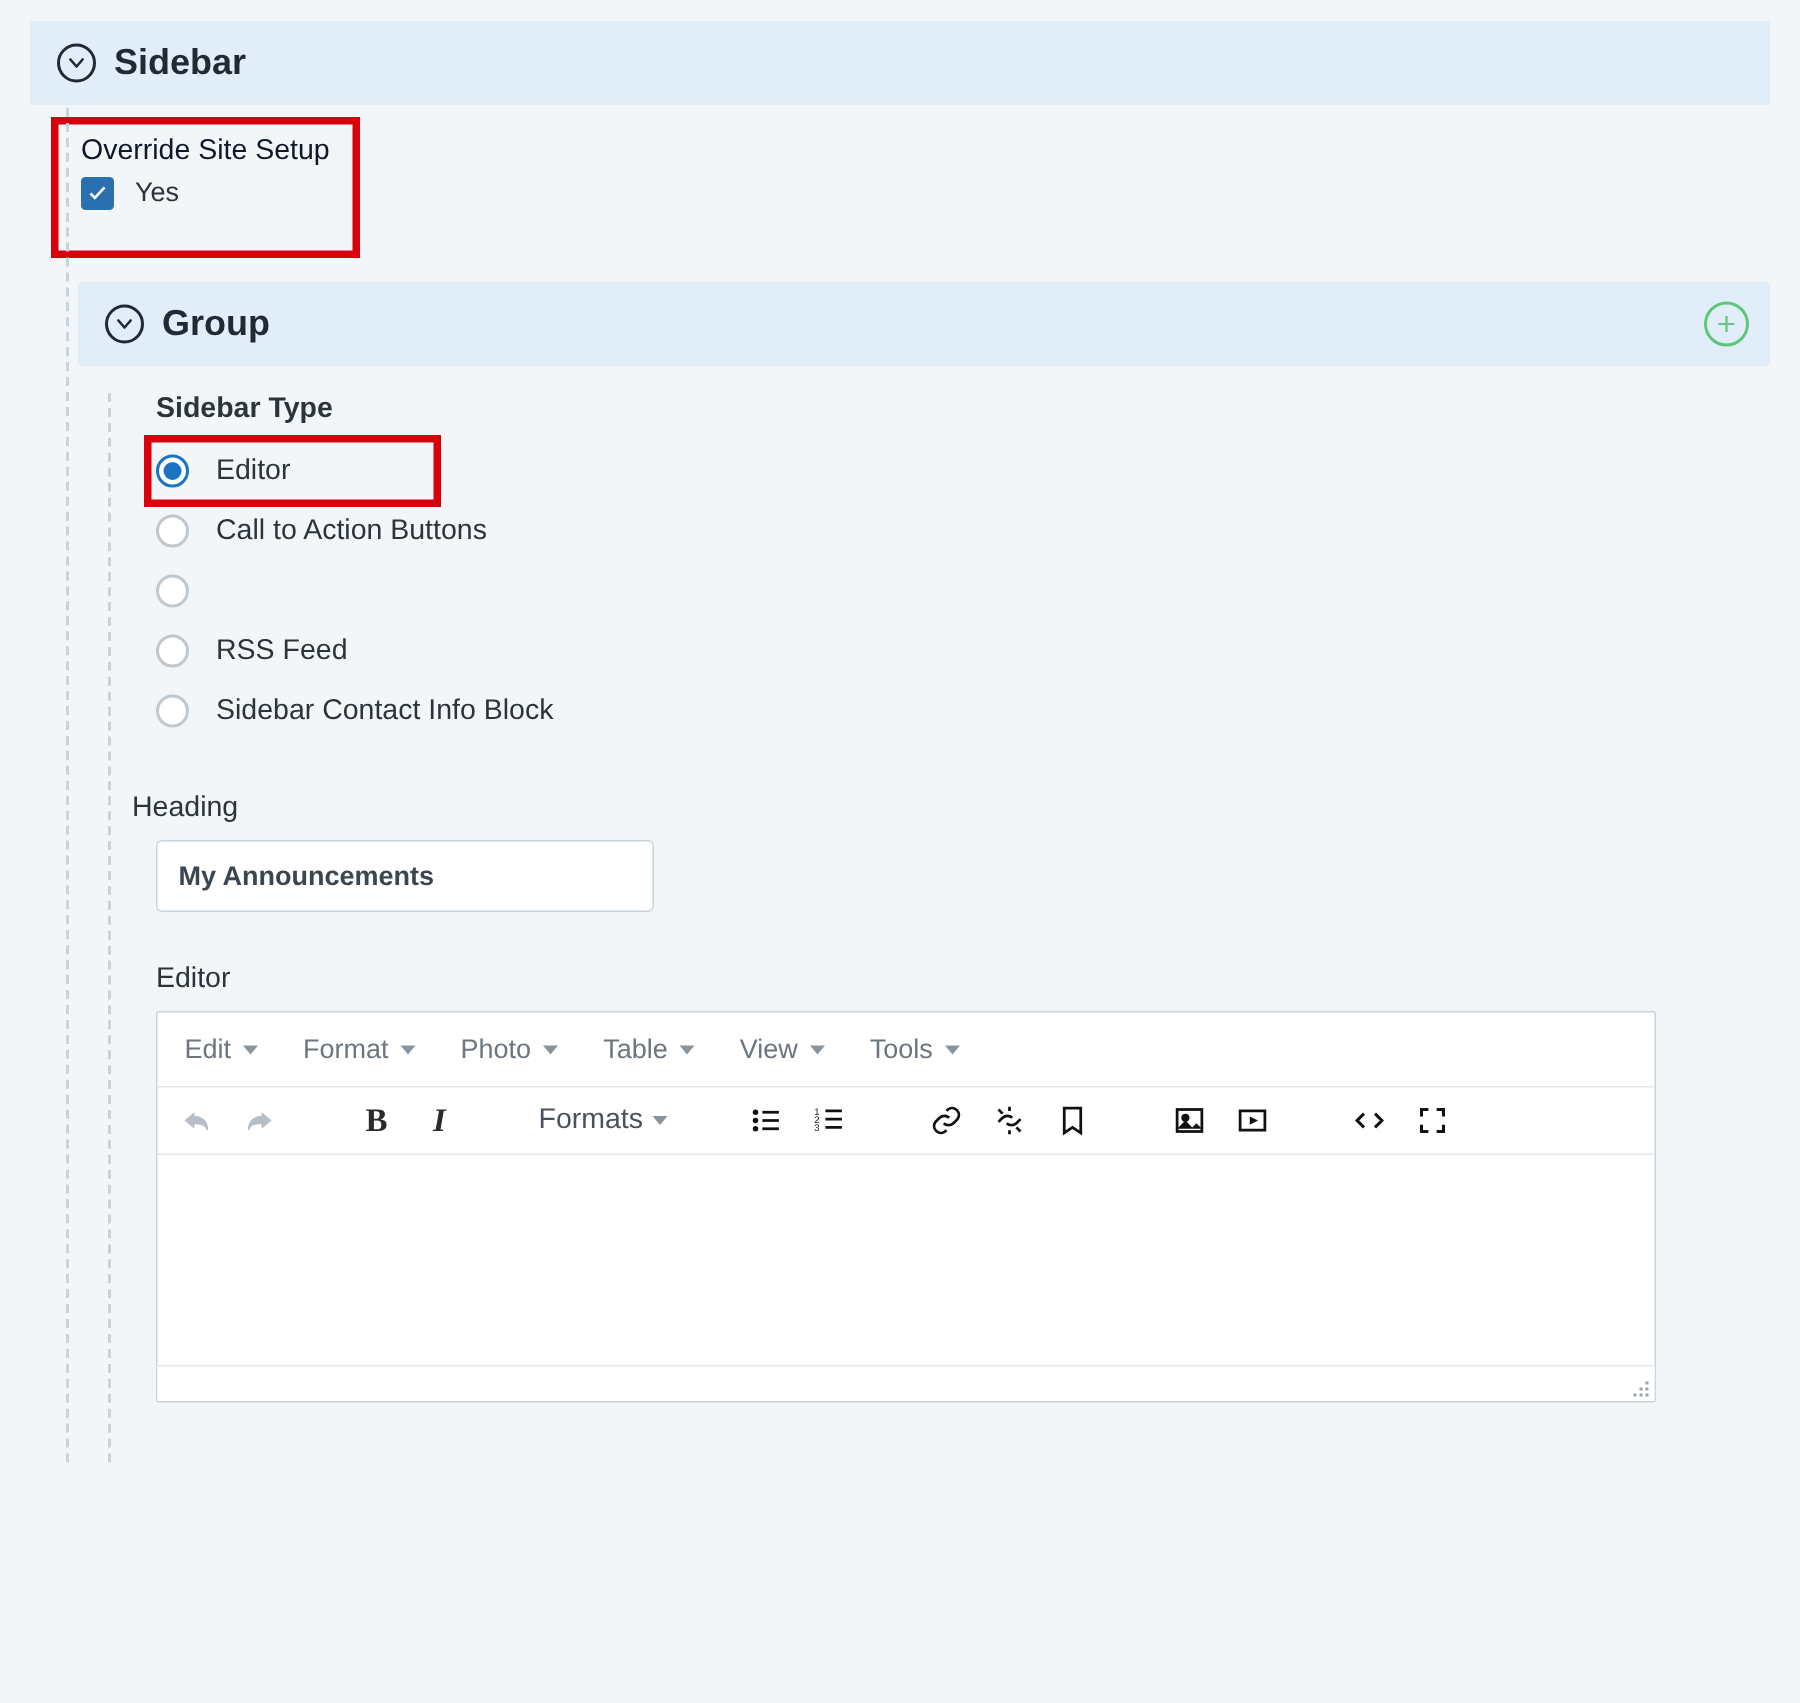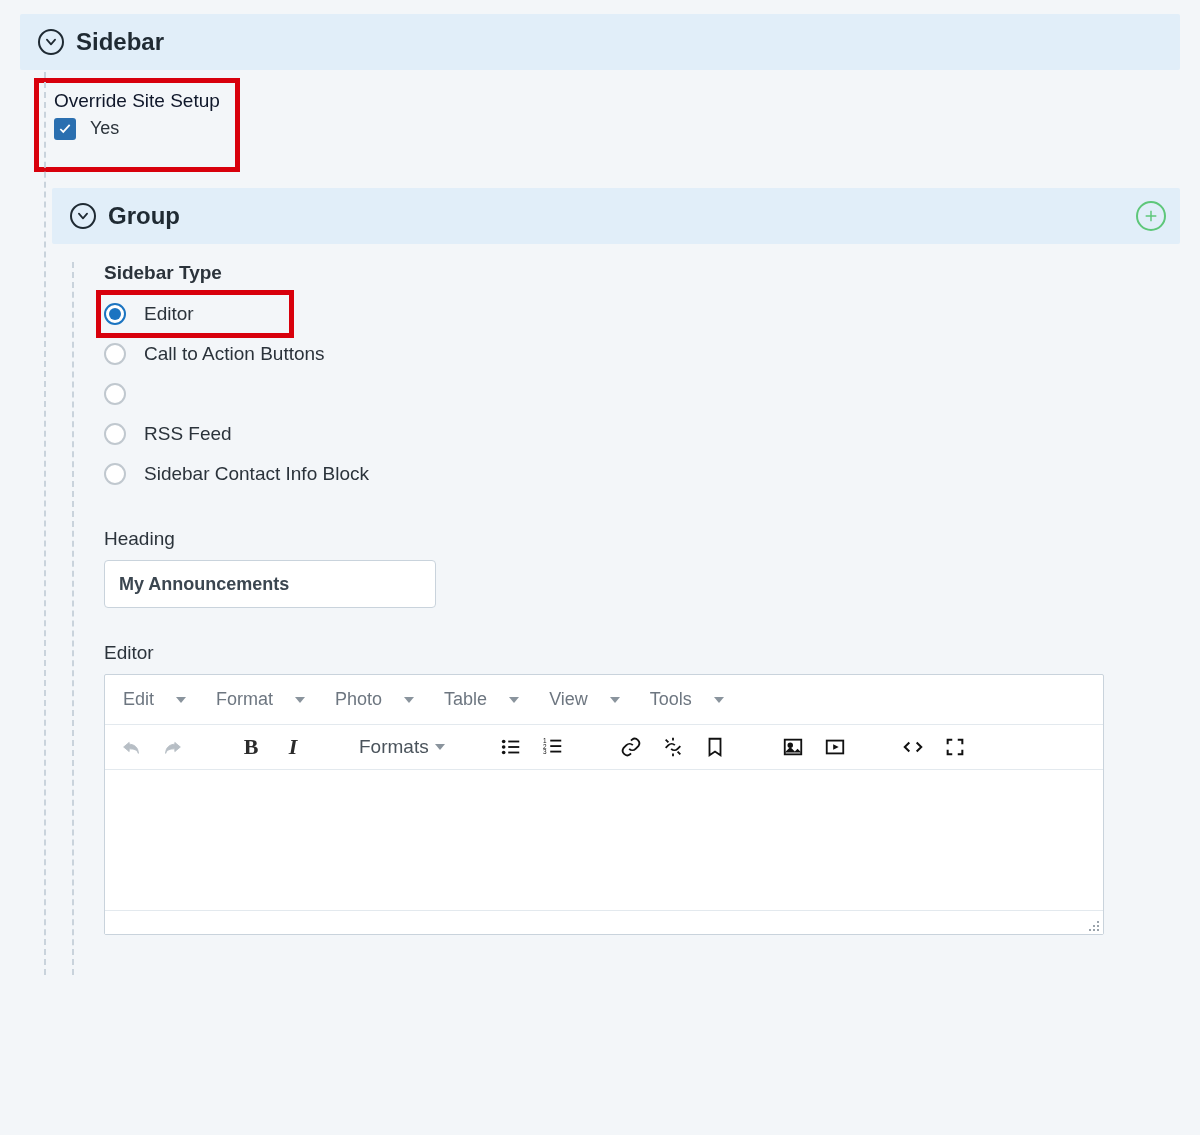--- a/index.html
+++ b/index.html
@@ -87,21 +87,21 @@
     width:332px; height:48px; border:1px solid #c9d3dc; border-radius:4px;
     background:#fff; font-size:18px; padding:0 14px; color:#3b4650; outline:none;
   }
 
   
   .editor-wrap { border:1px solid #c9d3dc; background:#fff; border-radius:2px; margin-top:8px; width:1000px; }
   .menu-bar {
     display:flex; gap:30px; padding:14px 18px; border-bottom:1px solid #e3e9ee;
     color:#6d7680; font-size:18px;
   }
-  .menu-item { display:flex; align-items:center; gap:22px; cursor:pointer; }
+  .menu-item { display:flex; align-items:center; gap:8px; cursor:pointer; }
   .caret { width:0; height:0; border-left:5px solid transparent; border-right:5px solid transparent; border-top:6px solid #8a949d; }
   .toolbar {
     display:flex; align-items:center; gap:22px; padding:10px 14px;
     border-bottom:1px solid #e3e9ee; color:#2b2b2b;
   }
   .toolbar .grp { display:flex; align-items:center; gap:18px; }
   .toolbar .spacer { width:10px; }
   .tb-btn { cursor:pointer; display:inline-flex; align-items:center; justify-content:center; width:24px; height:24px; }
   .tb-btn svg { width:22px; height:22px; }
   .undo-redo svg path { stroke:#b7bec5; fill:#b7bec5; }
@@ -188,21 +188,21 @@
         <span class="radio"></span>
         <span class="radio-label">RSS Feed</span>
       </div>
       <div class="radio-row">
         <span class="radio"></span>
         <span class="radio-label">Sidebar Contact Info Block</span>
       </div>
     </div>
 
     
-    <div class="field-label" style="margin-top:34px; margin-left:20px;">Heading</div>
+    <div class="field-label" style="margin-top:34px; margin-left:4px;">Heading</div>
     <input class="text-input" style="margin-left: 20px; font-weight: bold;" value="My Announcements">
 
     
     <div class="field-label" style="margin-top:34px; margin-left:20px;">Editor</div>
 
     <div class="editor-wrap" style="margin-left:20px;">
 
       <div class="menu-bar">
         <span class="menu-item">
             <span>Edit</span>

